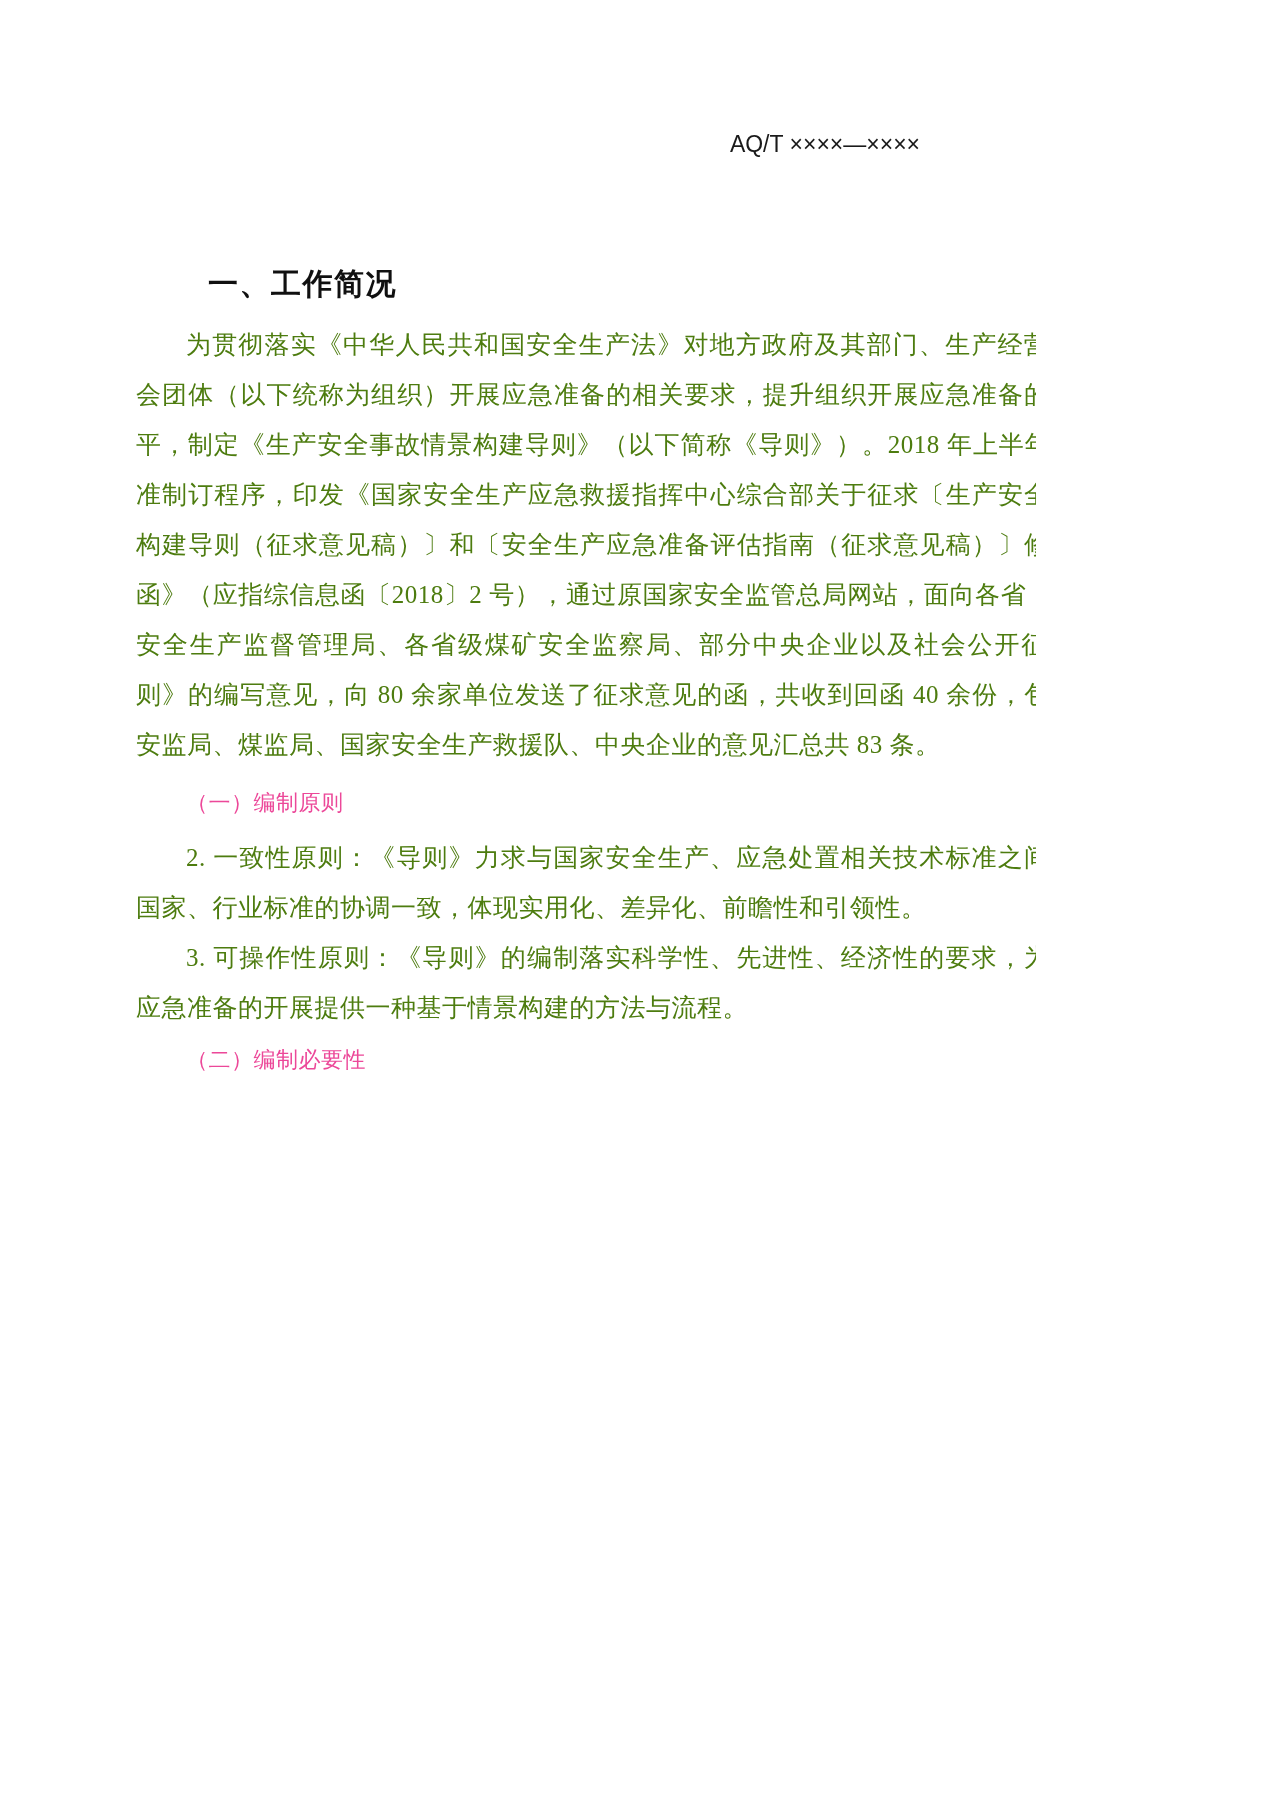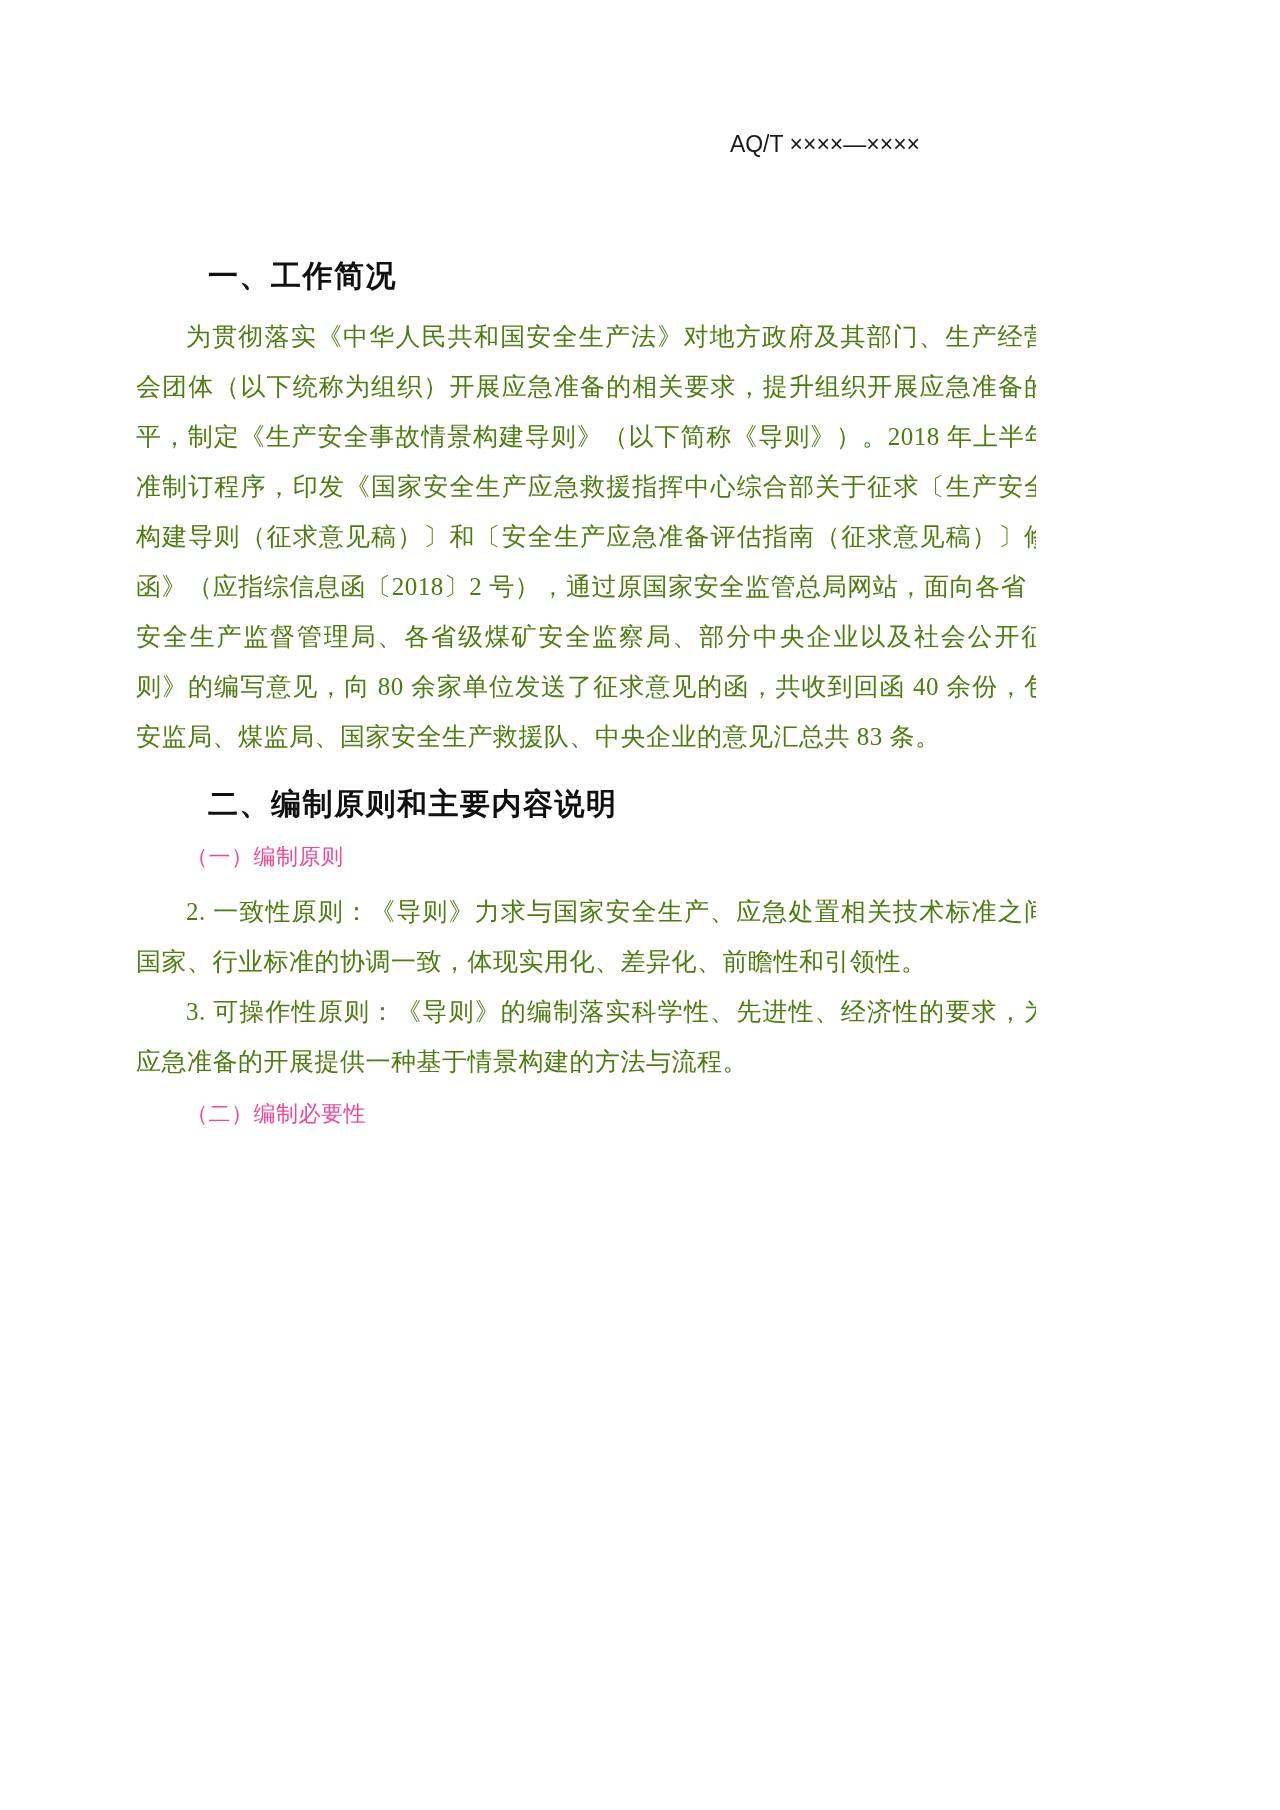--- a/index.html
+++ b/index.html
@@ -18,21 +18,21 @@
     top: 131px;
     right: 116px;
     font-family: "Liberation Sans", "DejaVu Sans", sans-serif;
     font-size: 23px;
     color: #1a1a1a;
     white-space: nowrap;
   }
   .content {
     position: absolute;
     left: 136px;
-    top: 256px;
+    top: 264px;
     width: 1018px;
   }
   .sec-heading {
     font-family: "Liberation Sans", "DejaVu Sans", sans-serif;
     font-weight: 700;
     font-size: 30px;
     line-height: 40px;
     letter-spacing: 1.5px;
     padding-left: 72px;
     margin: 0;
@@ -81,21 +81,20 @@
 
   <div class="header-code">AQ/T ××××—××××</div>
 
   <div class="content">
 
     <h1 class="sec-heading m-h1">一、工作简况</h1>
 
     <p class="para">为贯彻落实《中华人民共和国安全生产法》对地方政府及其部门、生产经营单位及社会团体（以下统称为组织）开展应急准备的相关要求，提升组织开展应急准备的专业化水平，制定《生产安全事故情景构建导则》（以下简称《导则》）。2018 年上半年，按照标准制订程序，印发《国家安全生产应急救援指挥中心综合部关于征求〔生产安全事故情景构建导则（征求意见稿）〕和〔安全生产应急准备评估指南（征求意见稿）〕修改意见的函》（应指综信息函〔2018〕2 号），通过原国家安全监管总局网站，面向各省（区、市）安全生产监督管理局、各省级煤矿安全监察局、部分中央企业以及社会公开征求对《导则》的编写意见，向 80 余家单位发送了征求意见的函，共收到回函 40 余份，包括各省市安监局、煤监局、国家安全生产救援队、中央企业的意见汇总共 83 条。</p>
 
 
-    <h1 class="sec-heading m-h2">二、编制原则和主要内容说明</h1>
 
     <p class="subheading m-sub1">（一）编制原则</p>
 
 
     <p class="para m-p2">2. 一致性原则：《导则》力求与国家安全生产、应急处置相关技术标准之间，以及与国家、行业标准的协调一致，体现实用化、差异化、前瞻性和引领性。</p>
 
     <p class="para">3. 可操作性原则：《导则》的编制落实科学性、先进性、经济性的要求，为安全生产应急准备的开展提供一种基于情景构建的方法与流程。</p>
 
     <p class="subheading m-sub2">（二）编制必要性</p>
 

